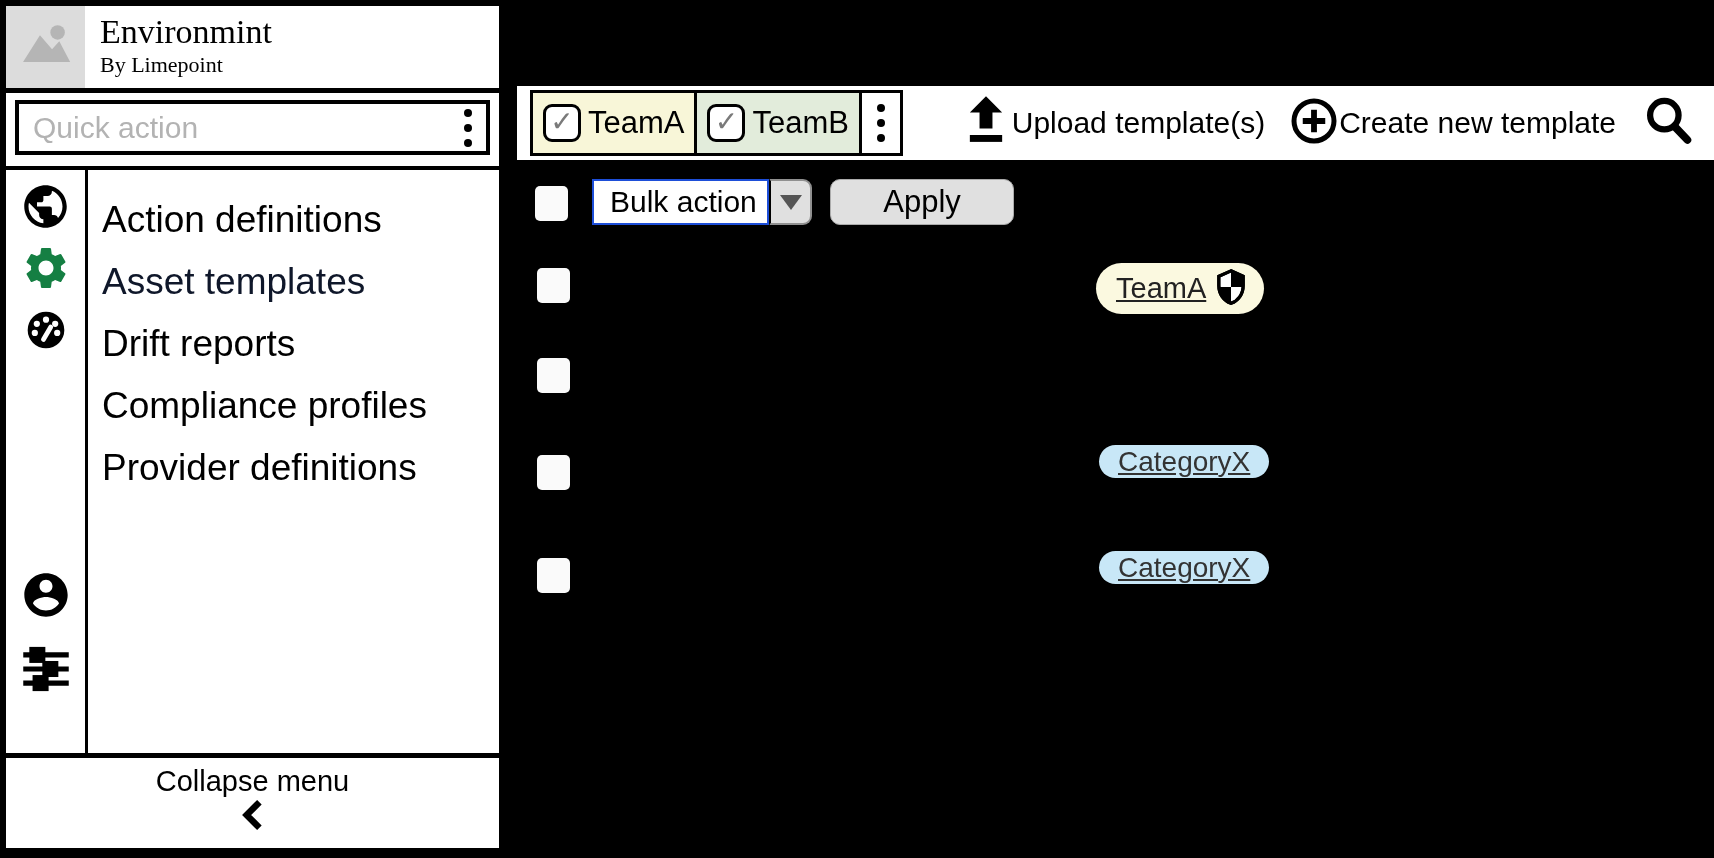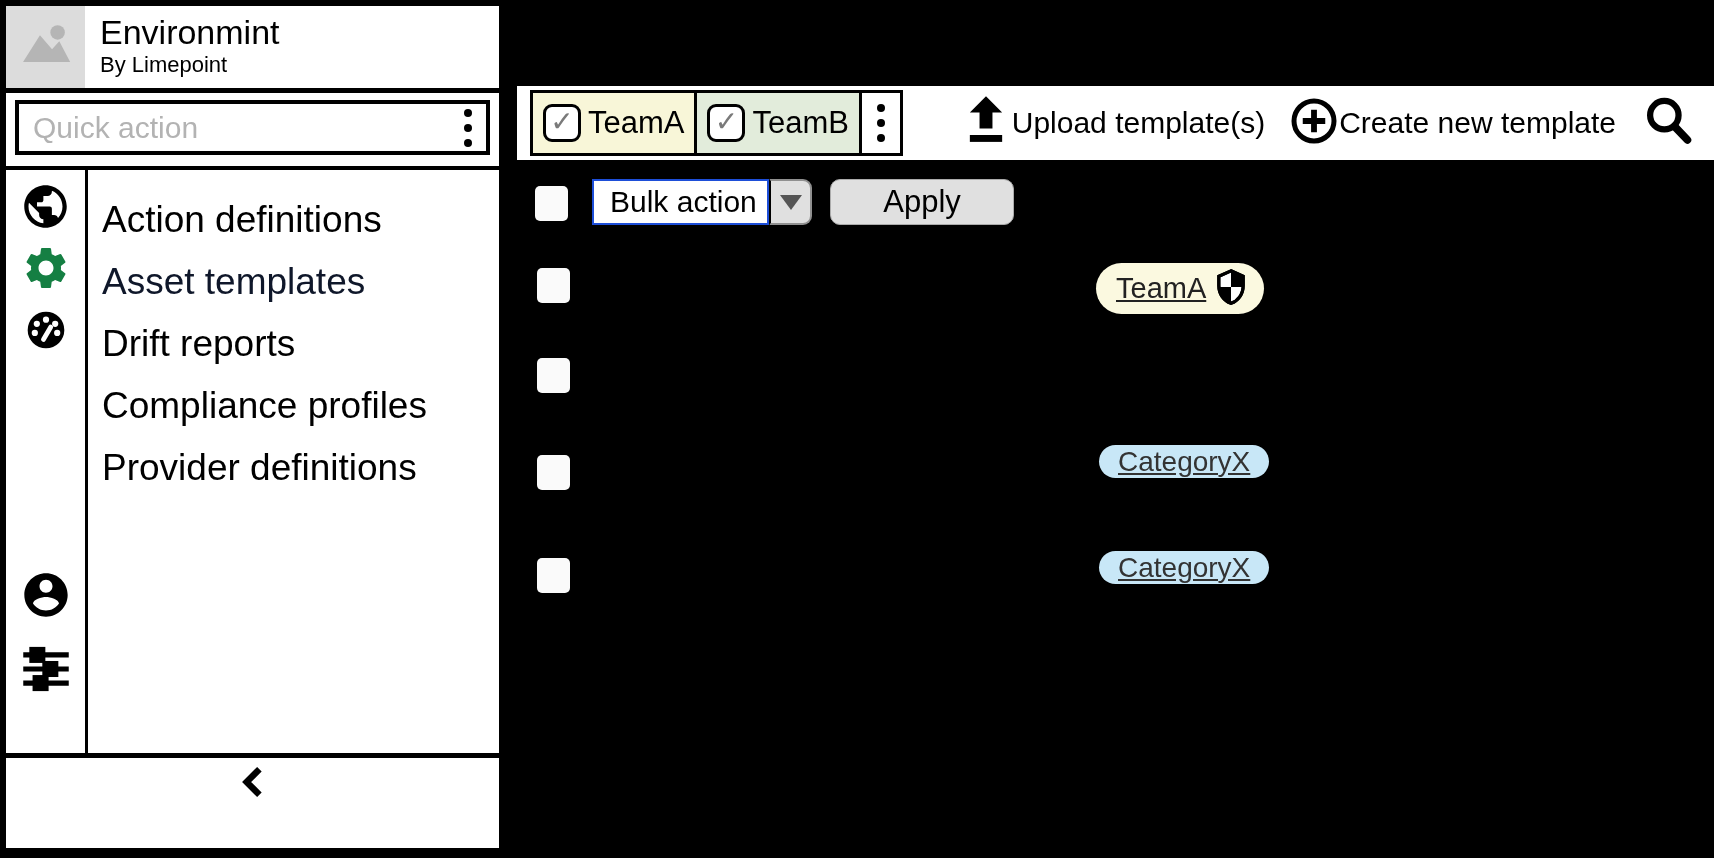--- a/index.html
+++ b/index.html
@@ -8,21 +8,21 @@
     font-family:"Liberation Sans", sans-serif;color:#000;overflow:hidden;
   }
   
   .sidebar{
     position:absolute;left:0;top:0;width:505px;height:854px;
     background:#fff;border:6px solid #000;box-sizing:border-box;
     display:flex;flex-direction:column;
   }
   .sb-header{height:82px;border-bottom:5px solid #000;display:flex;flex:none;}
   .logo-box{width:79px;height:82px;background:#dcdcdc;display:flex;align-items:center;justify-content:center;flex:none;}
-  .titles{padding:6px 0 0 15px;}
+  .titles{padding:6px 0 0 15px;font-family:Liberation Serif, serif;}
   .app-title{font-size:34px;line-height:40px;}
   .app-subtitle{font-size:22px;line-height:26px;}
   .qa-row{height:73px;border-bottom:4px solid #000;flex:none;position:relative;}
   .qa-input{
     position:absolute;left:9px;right:9px;top:7px;height:55px;
     border:4px solid #000;box-sizing:border-box;background:#fff;
     display:flex;align-items:center;padding:1px 14px;
   }
   .qa-placeholder{font-size:30px;color:#b3b3b3;flex:1;}
   .kebab{display:flex;flex-direction:column;gap:7px;align-items:center;}
@@ -152,20 +152,21 @@
     <div class="menu">
       <div class="menu-item">Action definitions</div>
       <div class="menu-item active">Asset templates</div>
       <div class="menu-item">Drift reports</div>
       <div class="menu-item">Compliance profiles</div>
       <div class="menu-item">Provider definitions</div>
     </div>
   </div>
 
   <div class="collapse-bar">
+    <div class="collapse-label">Collapse menu</div>
     <div class="collapse-chevron">
       <svg width="26" height="32" viewBox="0 0 16 20">
           <polyline points="12,2 4,10 12,18" fill="none" stroke="#000" stroke-width="4"></polyline>
         </svg>
     </div>
   </div>
 </div>
 
 <div class="topbar">
   <div class="filter-group">

